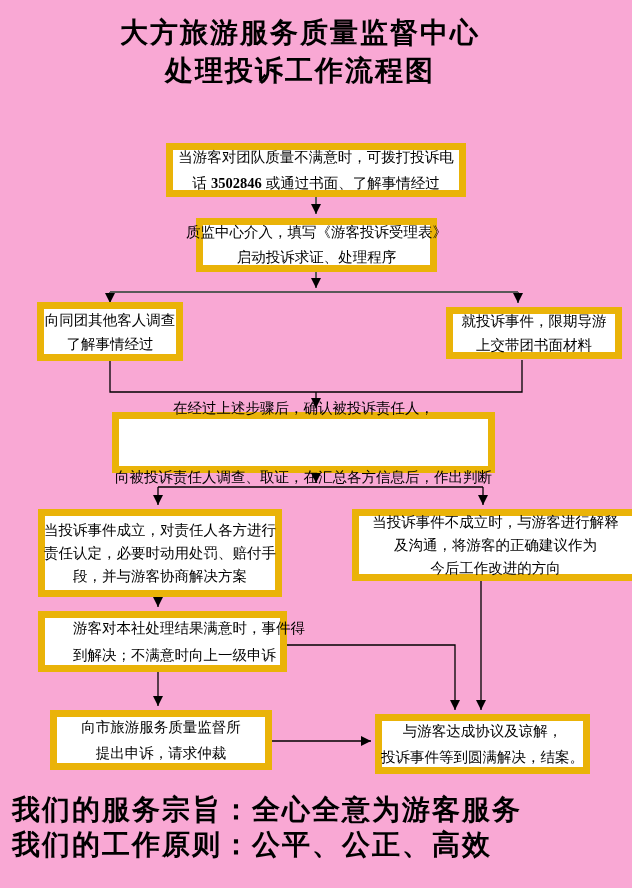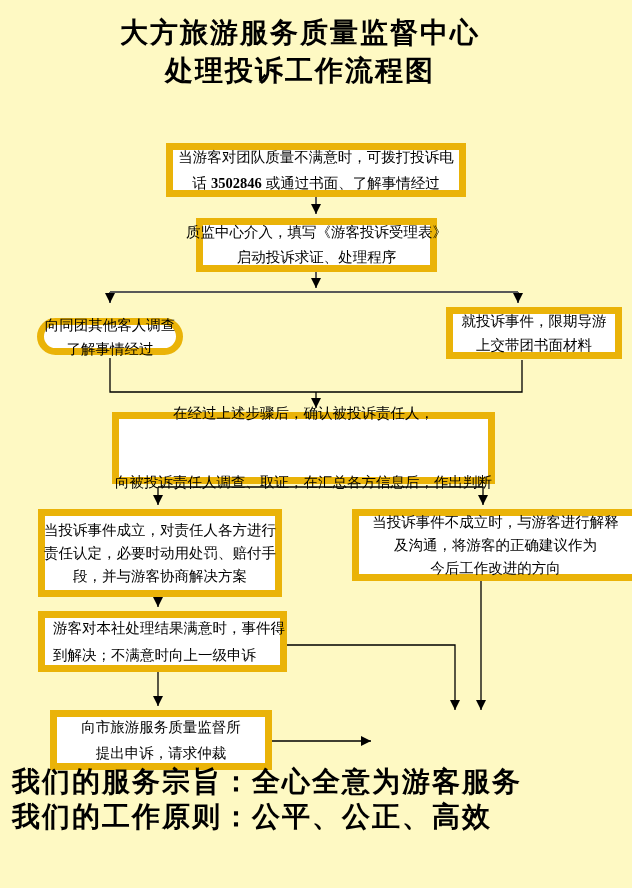--- a/index.html
+++ b/index.html
@@ -1,20 +1,20 @@
 <!DOCTYPE html>
 <html><head>
 <meta charset="utf-8">
 <style>
   html, body { margin: 0; padding: 0; background: #ffffff; }
   .page {
     position: relative;
     width: 632px;
     height: 888px;
-    background: #fef9c3;
+    background: #f9a8d4;
     font-family: "Liberation Sans", sans-serif;
     color: #000000;
     overflow: hidden;
   }
   .title {
     position: absolute;
     top: 14px;
     left: 0;
     width: 600px;
     margin: 0;
@@ -39,33 +39,33 @@
     justify-content: center;
     align-items: center;
     text-align: center;
     font-size: 14.5px;
     line-height: 24px;
   }
   .box .ln { white-space: nowrap; }
   .phone { font-family: "Liberation Serif", serif; font-weight: bold; }
   #box-intake        { left: 166px; top: 143px; width: 300px; height: 54px; line-height: 26px; }
   #box-intervene     { left: 196px; top: 218px; width: 241px; height: 54px; line-height: 25px; }
-  #box-survey        { left: 37px;  top: 318px; width: 146px; height: 37px; border-radius: 19px; }
+  #box-survey        { left: 37px;  top: 302px; width: 146px; height: 59px; }
   #box-materials     { left: 446px; top: 307px; width: 176px; height: 52px; }
-  #box-judge         { left: 112px; top: 412px; width: 383px; height: 72px; line-height: 25px; gap: 44px; }
+  #box-judge         { left: 112px; top: 412px; width: 383px; height: 61px; line-height: 25px; gap: 44px; }
   #box-established   { left: 38px;  top: 509px; width: 244px; height: 88px; line-height: 23px; }
   #box-not-established { left: 352px; top: 509px; width: 287px; height: 72px; line-height: 23px; }
   #box-satisfaction  { left: 38px;  top: 611px; width: 249px; height: 61px; line-height: 27px;
-                       align-items: flex-start; text-align: left; padding-left: 8px; }
+                       align-items: flex-start; text-align: left; padding-left: 28px; }
   #box-appeal        { left: 50px;  top: 710px; width: 222px; height: 60px; line-height: 26px; align-items: center; }
   #box-settled       { left: 375px; top: 714px; width: 215px; height: 60px; line-height: 26px; }
   .footer {
     position: absolute;
     left: 12px;
-    top: 764px;
+    top: 792px;
     font-size: 28px;
     font-weight: bold;
     letter-spacing: 2px;
     line-height: 35px;
     white-space: nowrap;
   }
 </style>
 </head>
 <body>
 
@@ -146,19 +146,23 @@
   <div class="box" id="box-satisfaction">
     <div class="ln">游客对本社处理结果满意时，事件得</div>
     <div class="ln">到解决；不满意时向上一级申诉</div>
   </div>
 
   <div class="box" id="box-appeal">
     <div class="ln">向市旅游服务质量监督所</div>
     <div class="ln">提出申诉，请求仲裁</div>
   </div>
 
+  <div class="box" id="box-settled">
+    <div class="ln">与游客达成协议及谅解，</div>
+    <div class="ln">投诉事件等到圆满解决，结案。</div>
+  </div>
 
   <div class="footer">
     <div>我们的服务宗旨：全心全意为游客服务</div>
     <div>我们的工作原则：公平、公正、高效</div>
   </div>
 
 </div>
 
 </body></html>

